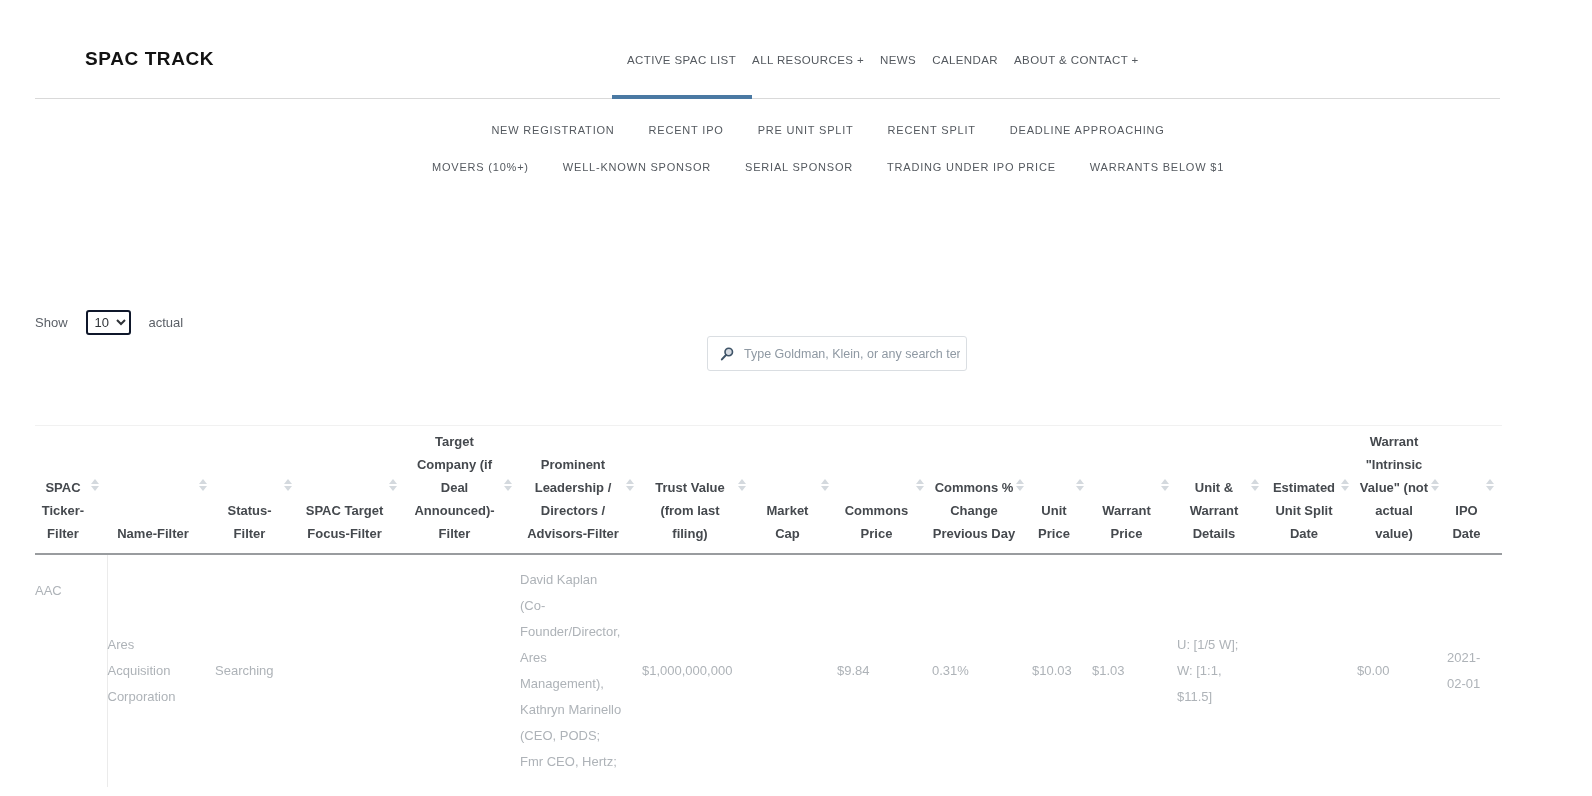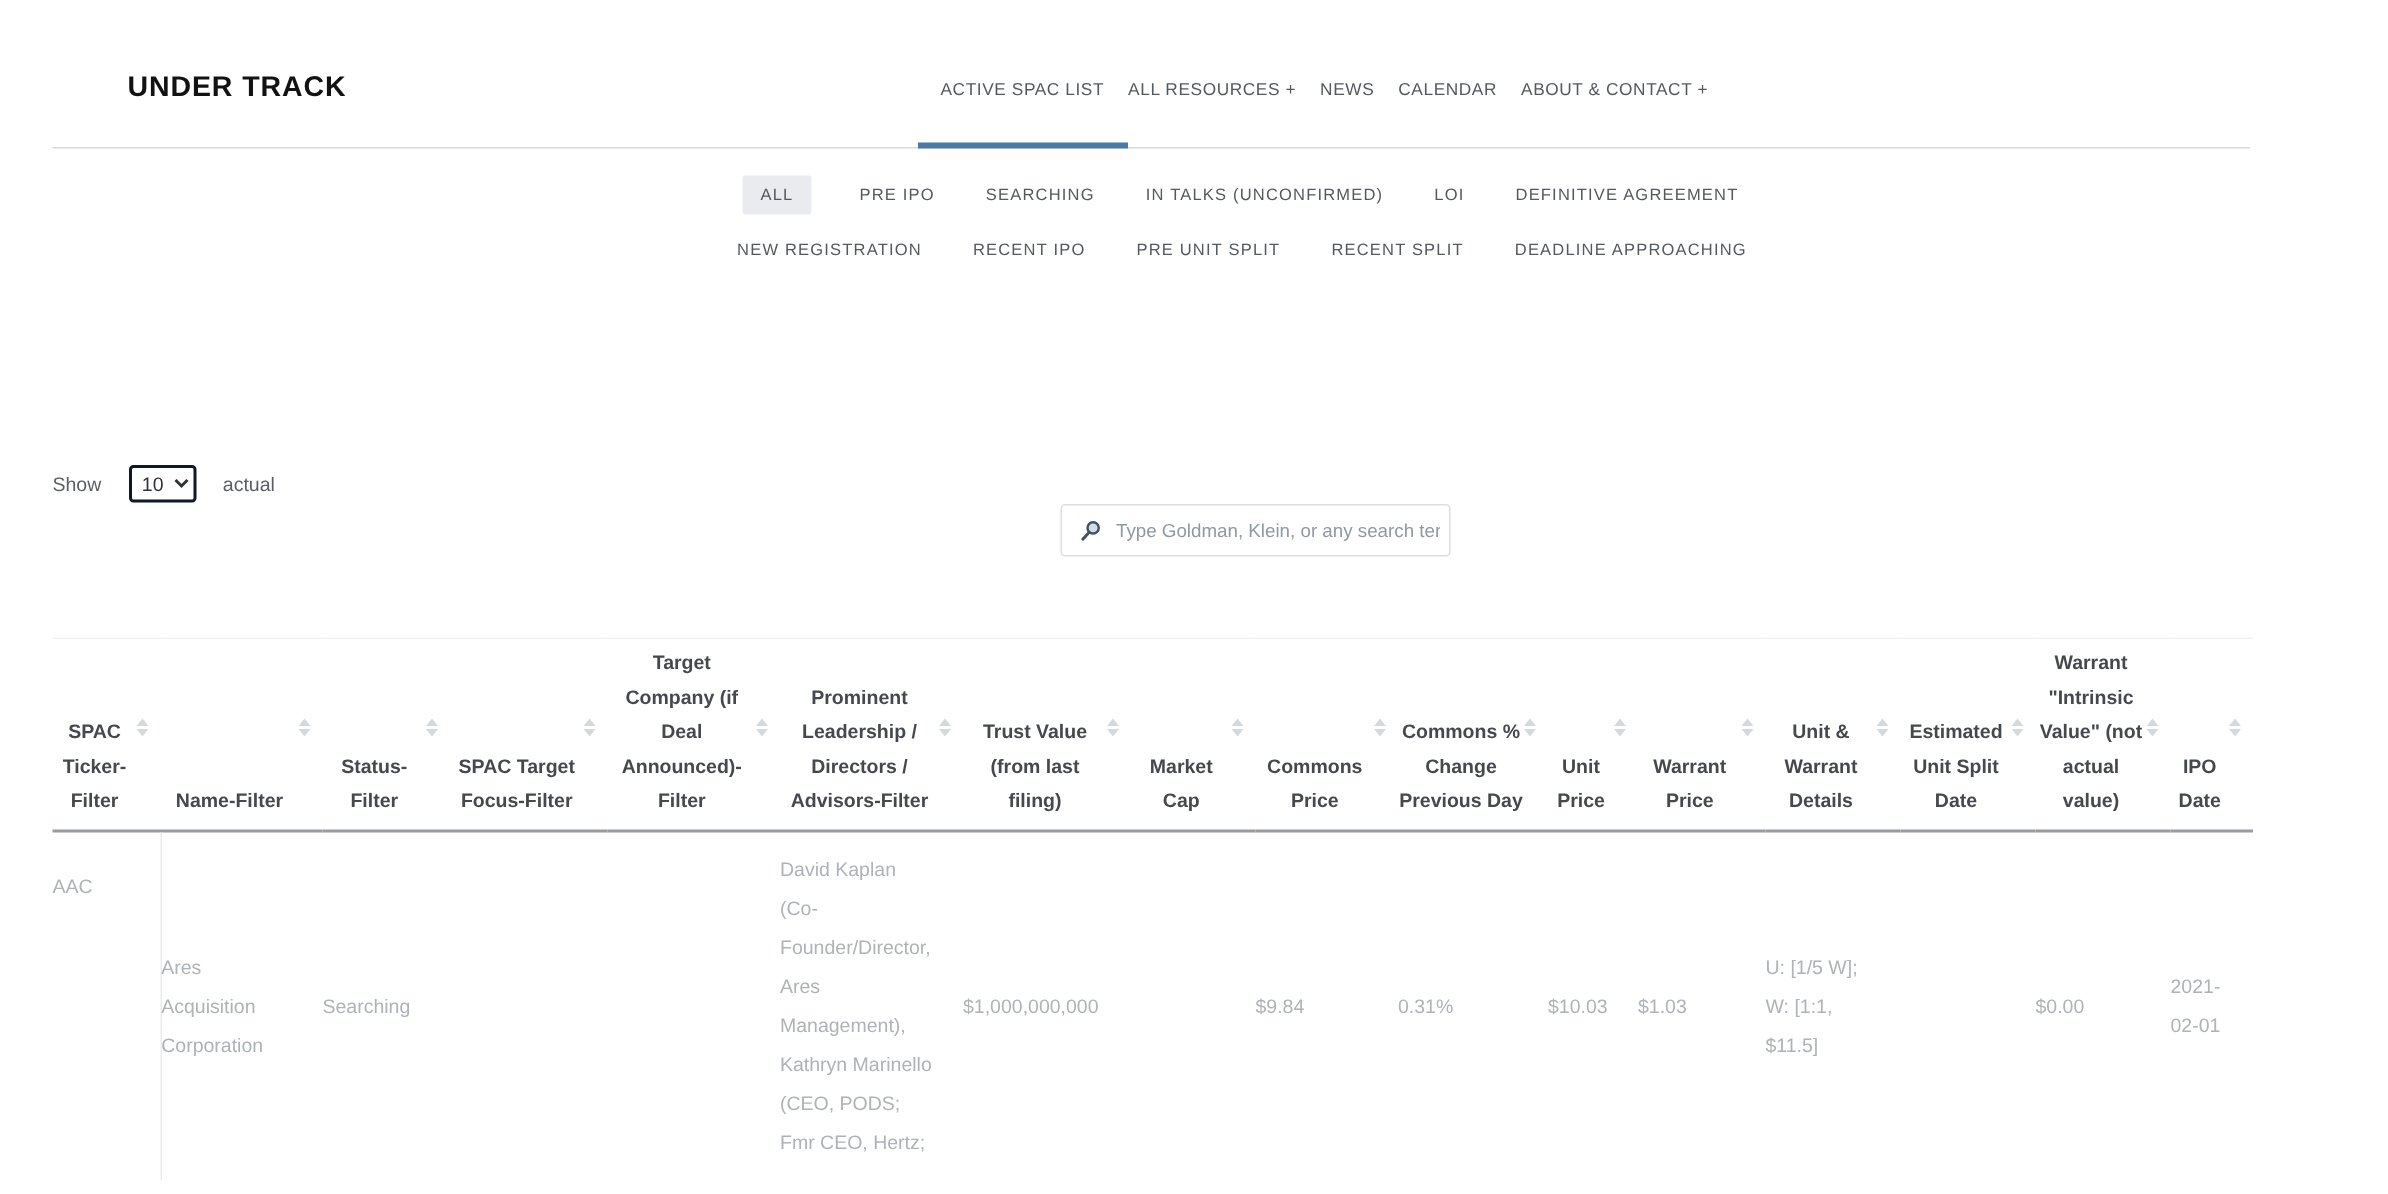--- a/index.html
+++ b/index.html
@@ -46,47 +46,46 @@
                        border-left:4px solid transparent; border-right:4px solid transparent;
                        border-top:5px solid #d4d9de; }
   .data-table td { font-size:13px; color:#aeb3b8; line-height:26px; padding:12px 16px 12px 0;
                    vertical-align:middle; overflow-wrap:break-word; }
   .data-table td.ticker-cell { vertical-align:top; border-right:1px solid #ebebeb; padding-top:23px; }
   .data-table td.nw { white-space:nowrap; }
 </style>
 </head>
 <body>
 
-<div class="logo">UNDER TRACK</div>
+<div class="logo">SPAC TRACK</div>
 
 <nav class="main-nav">
     <span class="nav-item active">ACTIVE SPAC LIST</span>
     <span class="nav-item">ALL RESOURCES +</span>
     <span class="nav-item">NEWS</span>
     <span class="nav-item">CALENDAR</span>
     <span class="nav-item">ABOUT &amp; CONTACT +</span>
   </nav>
 <div class="nav-underline" style="background: rgb(74, 121, 163);"></div>
 <div class="header-divider"></div>
 
 <section class="filters">
     <div class="filter-row">
-      <button class="filter-btn selected" style="background: rgb(233, 235, 238);">ALL</button>
-      <button class="filter-btn">PRE IPO</button>
-      <button class="filter-btn">SEARCHING</button>
-      <button class="filter-btn">IN TALKS (UNCONFIRMED)</button>
-      <button class="filter-btn">LOI</button>
-      <button class="filter-btn">DEFINITIVE AGREEMENT</button>
-    </div>
-    <div class="filter-row">
       <button class="filter-btn">NEW REGISTRATION</button>
       <button class="filter-btn">RECENT IPO</button>
       <button class="filter-btn">PRE UNIT SPLIT</button>
       <button class="filter-btn">RECENT SPLIT</button>
       <button class="filter-btn">DEADLINE APPROACHING</button>
+    </div>
+    <div class="filter-row">
+      <button class="filter-btn">MOVERS (10%+)</button>
+      <button class="filter-btn">WELL-KNOWN SPONSOR</button>
+      <button class="filter-btn">SERIAL SPONSOR</button>
+      <button class="filter-btn">TRADING UNDER IPO PRICE</button>
+      <button class="filter-btn">WARRANTS BELOW $1</button>
     </div>
   </section>
 
 <div class="show-entries">
   <span>Show</span>
   <select class="entries-select">
     <option>10</option>
   </select>
   <span>actual</span>
 </div>

